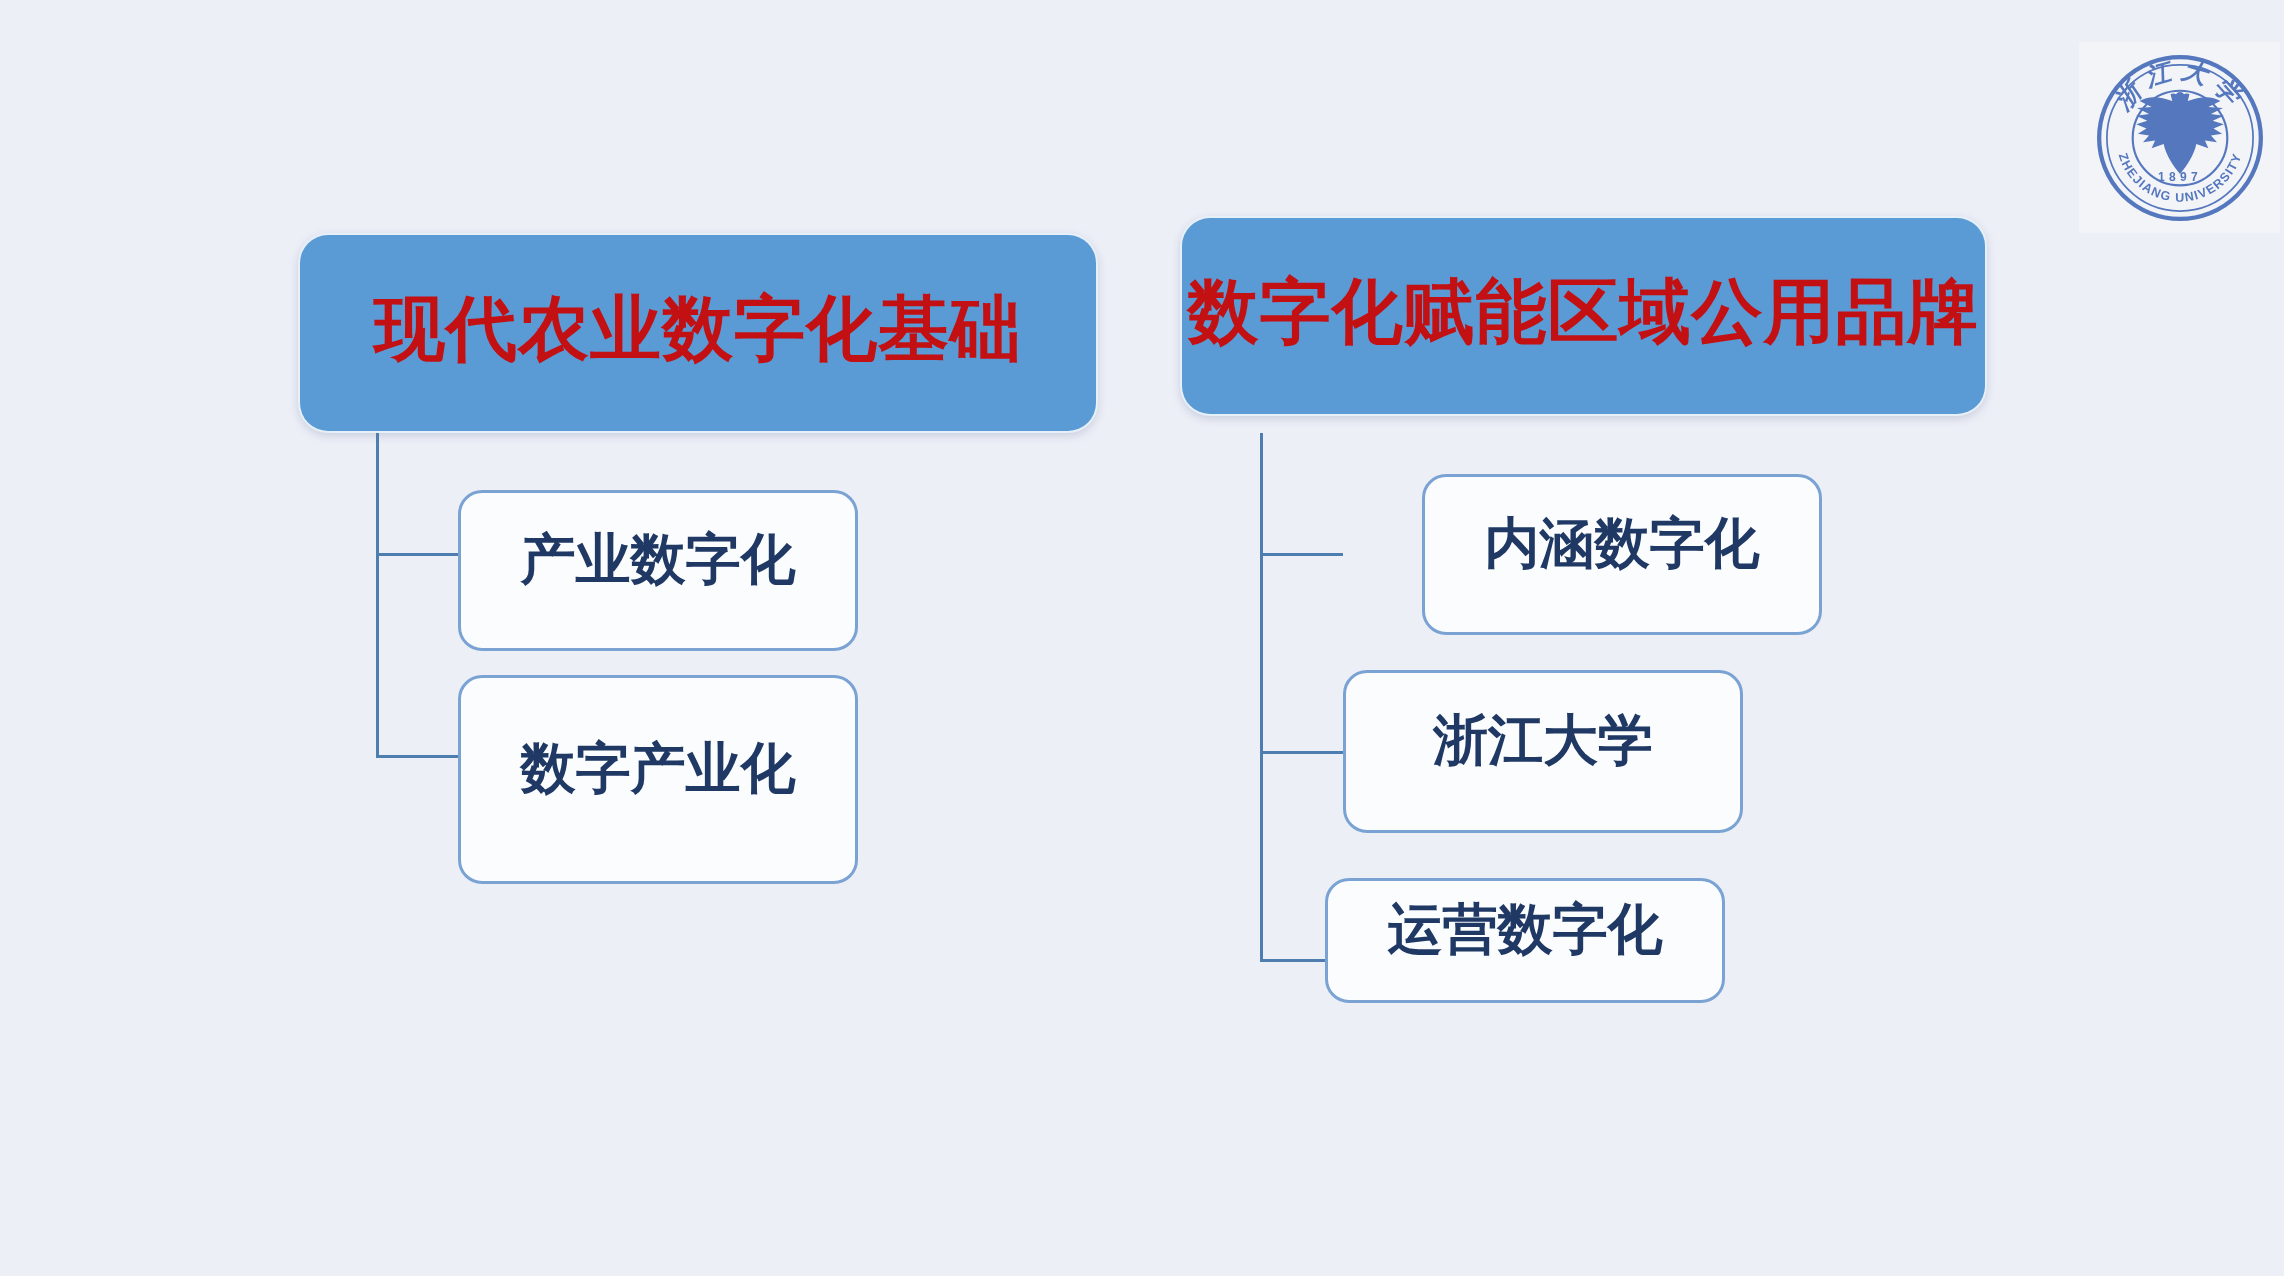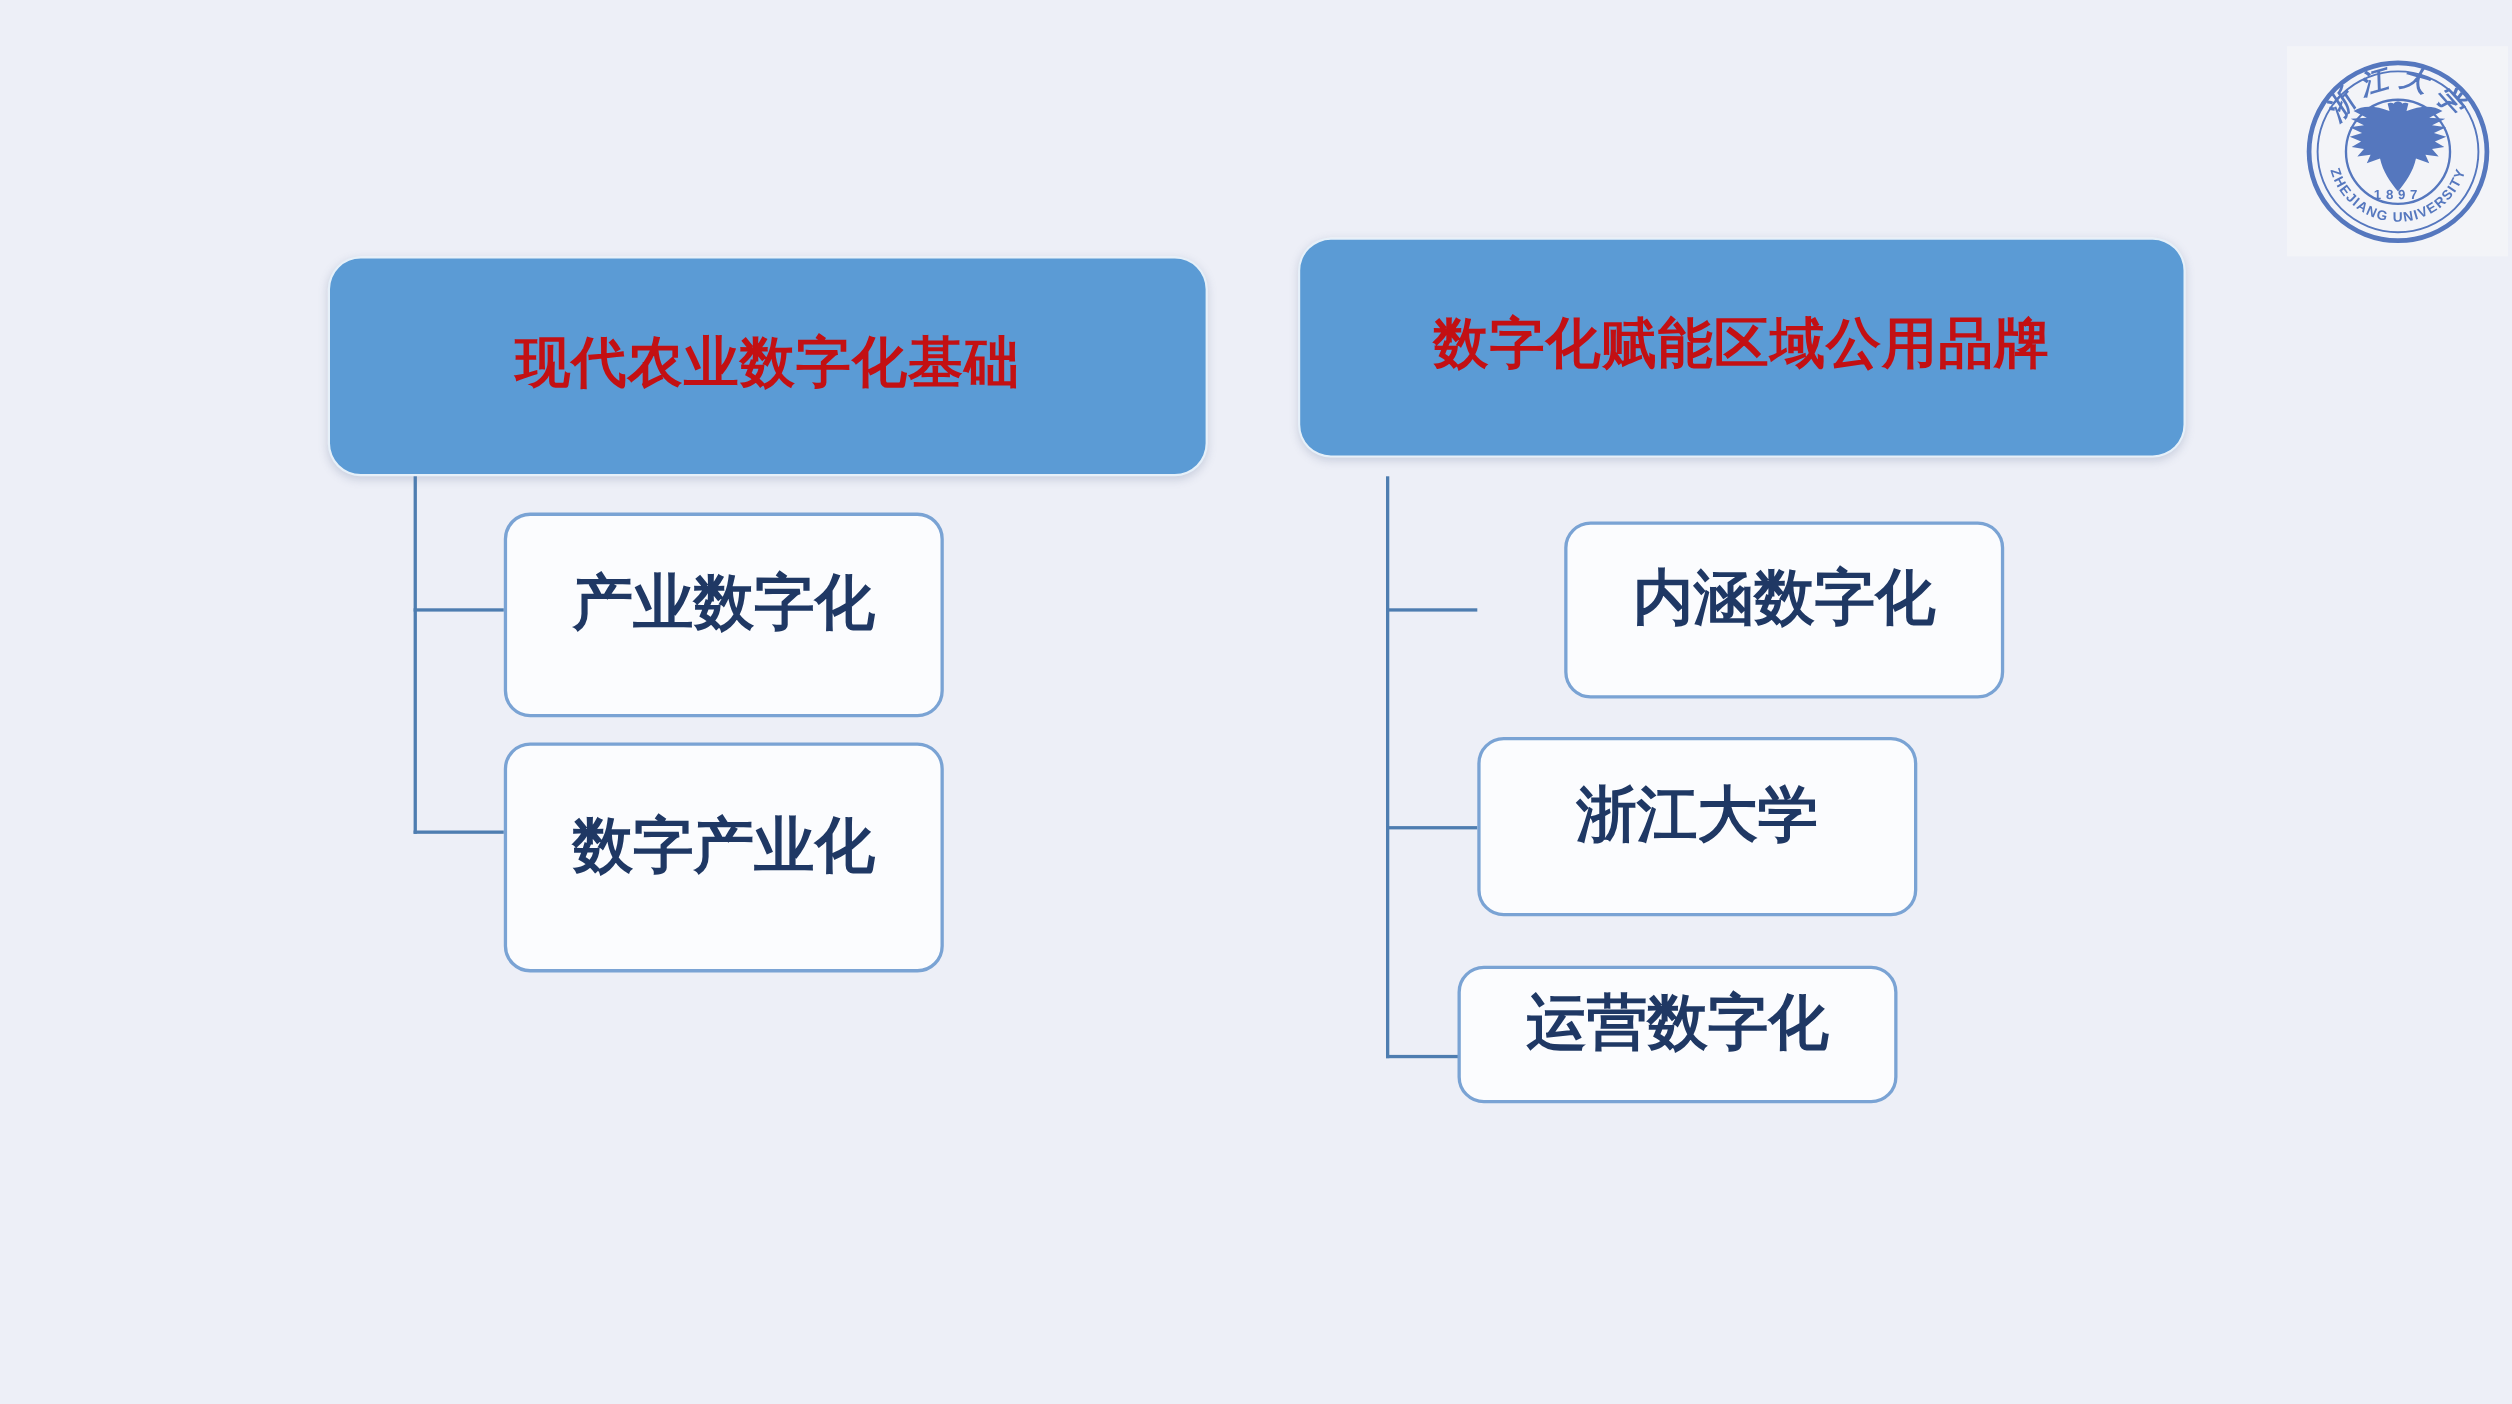--- a/index.html
+++ b/index.html
@@ -17,21 +17,21 @@
     background:var(--header-fill,#5B9BD5);
     border-radius:30px;
     border:2px solid rgba(255,255,255,.85);
     box-shadow:0 3px 8px rgba(100,115,150,.25);
     display:flex;align-items:center;justify-content:center;
     box-sizing:border-box;
     padding-bottom:8px;
   }
   .header-box .label{
     color:var(--header-text,#C31013);
-    font-size:50px;font-weight:bold;
+    font-size:71px;font-weight:bold;
     letter-spacing:1px;white-space:nowrap;
   }
   .hb-left{left:298px;top:233px;width:800px;}
   .hb-right{left:1180px;top:216px;width:807px;}
 
   
   .child-box{
     position:absolute;width:400px;
     background:var(--child-fill,#FBFCFE);
     border:3px solid var(--child-border,#7AA3D4);
@@ -67,21 +67,21 @@
 
   <div>
     <div class="header-box hb-left">
       <span class="label">现代农业数字化基础</span>
     </div>
 
     <div class="conn v" style="left:376px;top:433px;height:325px;"></div>
     <div class="conn h" style="left:376px;top:553px;width:82px;"></div>
     <div class="conn h" style="left:376px;top:755px;width:82px;"></div>
 
-    <div class="child-box" style="left:458px;top:466px;height:186px;">
+    <div class="child-box" style="left:458px;top:490px;height:161px;">
       <span class="label">产业数字化</span>
     </div>
     <div class="child-box" style="left:458px;top:675px;height:209px;">
       <span class="label">数字产业化</span>
     </div>
   </div>
 
   <div>
     <div class="header-box hb-right">
       <span class="label">数字化赋能区域公用品牌</span>

